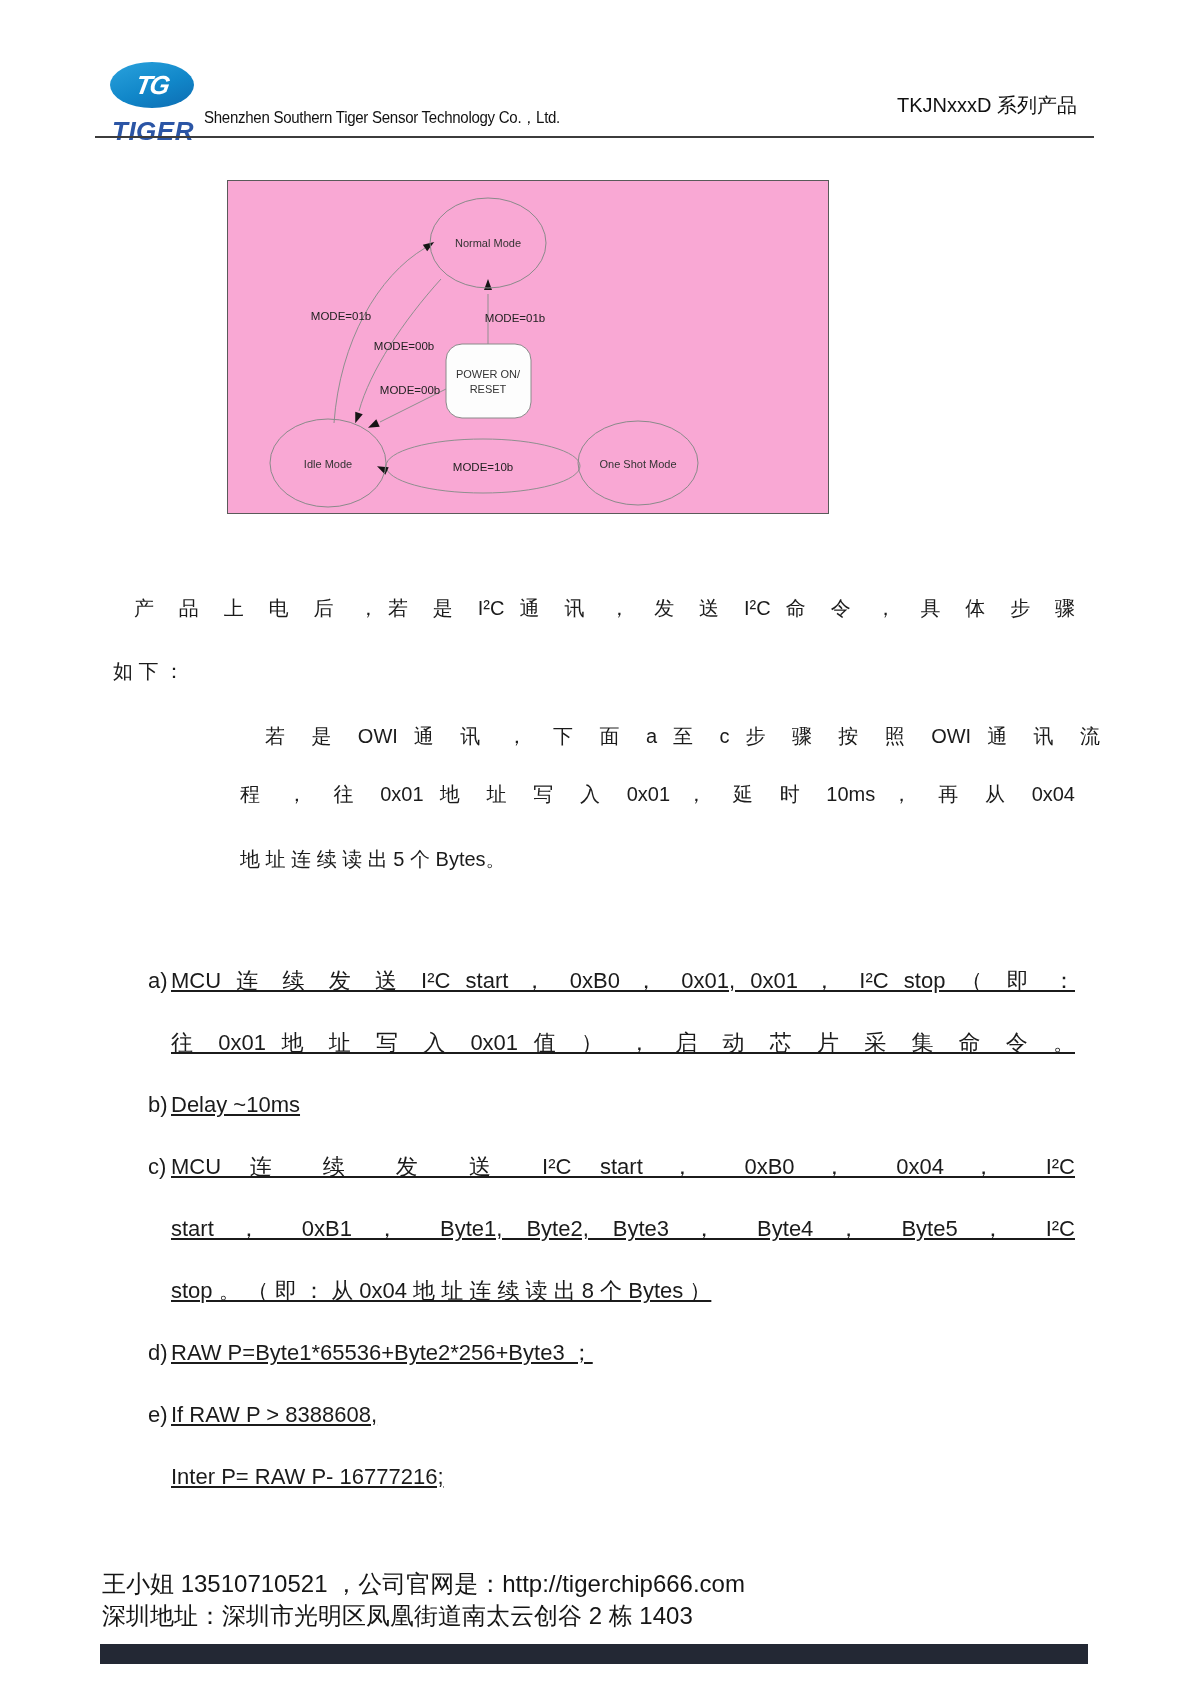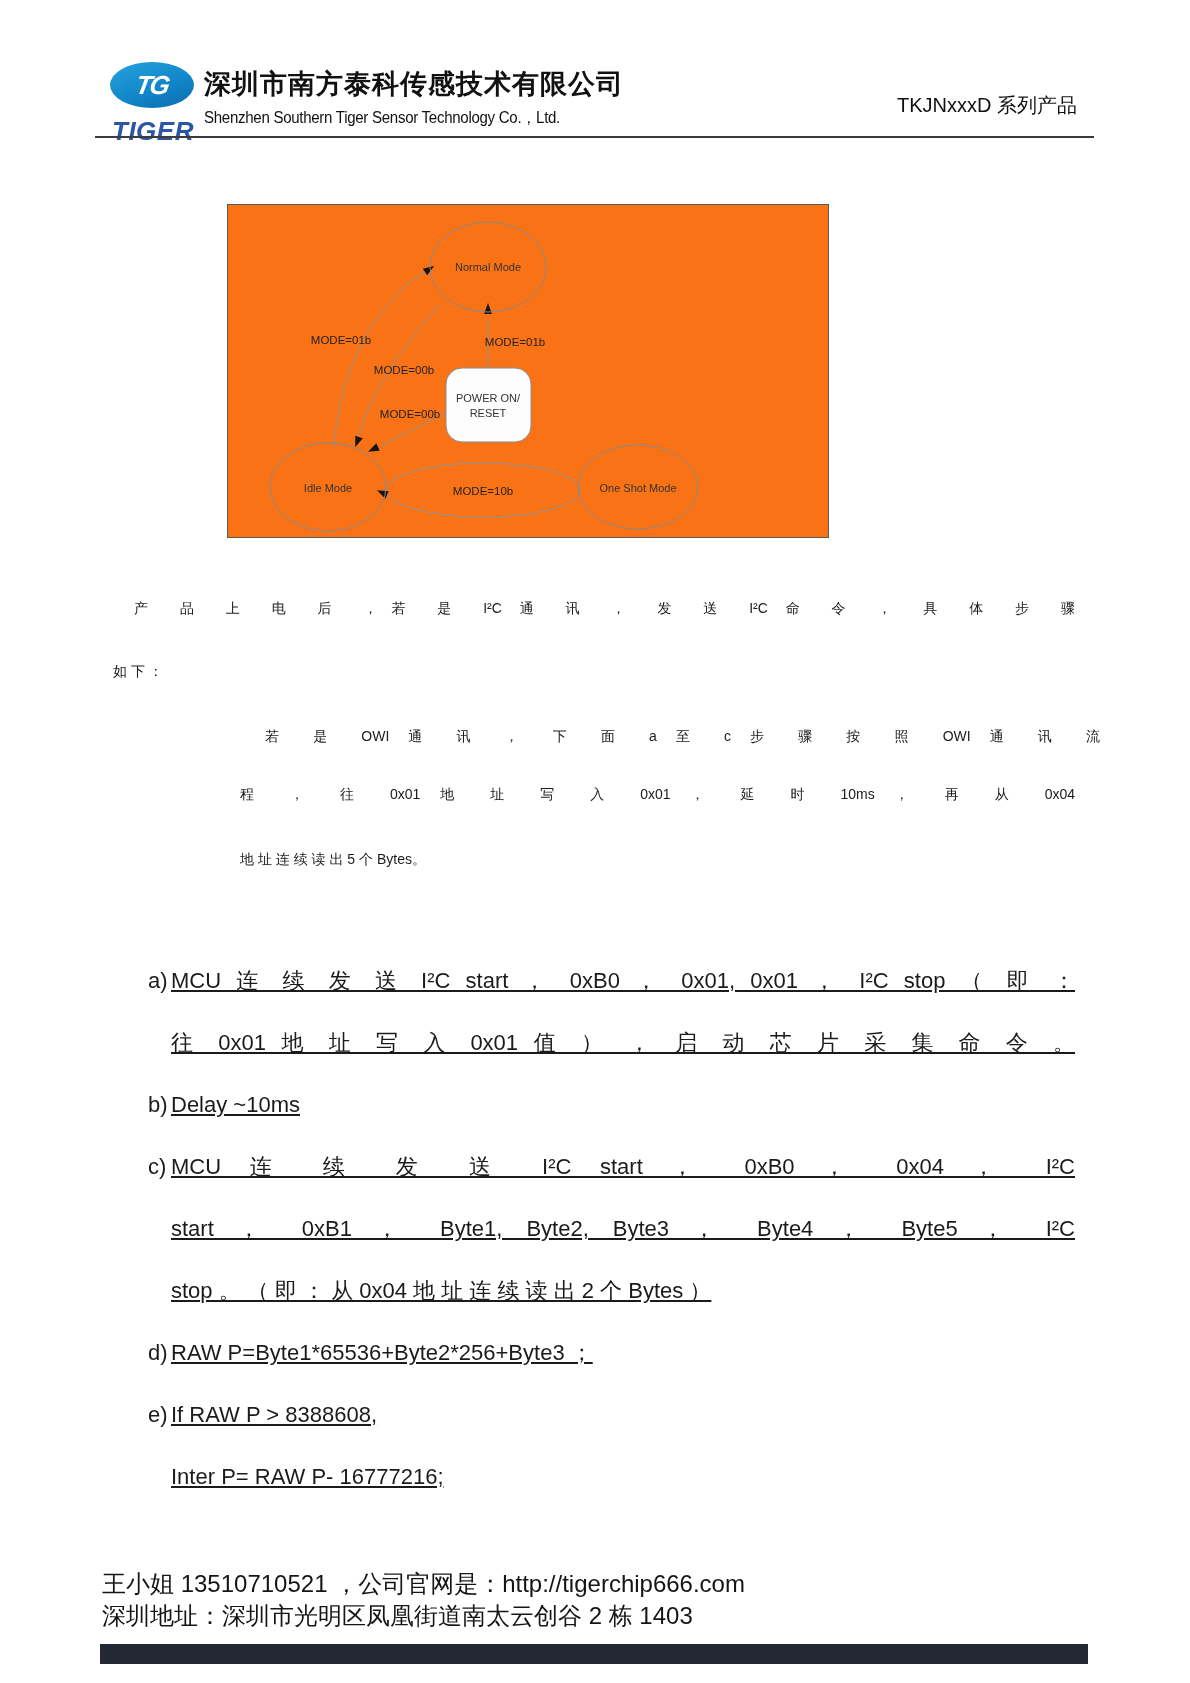--- a/index.html
+++ b/index.html
@@ -32,32 +32,32 @@
   .series{
     position:absolute; left:700px; top:92px; width:377px; text-align:right;
     font-size:20px; color:#111; white-space:nowrap;
   }
   .header-rule{
     position:absolute; left:95px; top:136px; width:999px; height:2px; background:#3c3c3c;
   }
   
   .diagram{
     position:absolute; left:227px; top:180px; width:600px; height:332px;
-    border:1px solid #5a5a5a; background:#f97316;margin-top:24px;
+    border:1px solid #5a5a5a; background:#f9a8d4;
   }
   .diagram svg{display:block;}
   .dg-shape{fill:none;stroke:#8a8a8a;stroke-width:1;}
   .dg-box{fill:#fdfdfd;stroke:#8a8a8a;stroke-width:1;}
   .dg-line{fill:none;stroke:#8f8f8f;stroke-width:1;}
   .dg-head{fill:#151515;stroke:none;}
   .dg-label{font-family:"Liberation Sans",sans-serif;font-size:11.5px;fill:#222;}
   .dg-node{font-family:"Liberation Sans",sans-serif;font-size:11px;fill:#333;}
   
   .line{
-    position:absolute; font-size:14px; line-height:26px; color:#1b1b1b; white-space:pre-wrap;
+    position:absolute; font-size:20px; line-height:26px; color:#1b1b1b; white-space:pre-wrap;
   }
   .just{text-align:justify; text-align-last:justify;}
   .step-list{position:absolute; left:148px; top:968px; width:927px;}
   .li-row{position:relative; height:62px; padding-left:23px; box-sizing:border-box;
           font-size:22px; line-height:26px; color:#1b1b1b;}
   .li-marker{position:absolute; left:0; top:0;}
   .li-text{display:block; white-space:pre-wrap;text-decoration:underline;}
   .li-row.just .li-text{text-align:justify; text-align-last:justify;}
   
   .footer-line{
@@ -69,21 +69,20 @@
 </style>
 </head>
 <body>
 
 <div class="page">
 
   <div class="logo-oval">
     <span class="logo-tg">TG</span>
   </div>
   <div class="logo-tiger">TIGER</div>
-  <div class="company-cn">深圳市南方泰科传感技术有限公司</div>
   <div class="company-en">Shenzhen Southern Tiger Sensor Technology Co.，Ltd.</div>
   <div class="series">TKJNxxxD 系列产品</div>
   <div class="header-rule"></div>
 
   <div class="diagram">
     <svg width="600" height="332" viewBox="0 0 600 332">
 
       <path class="dg-line" d="M 106 242 C 112 160, 150 95, 197 67"></path>
       <polygon class="dg-head" points="0,-4 11,0 0,4" transform="translate(197,67) rotate(-33)"></polygon>
       <path class="dg-line" d="M 213 98 C 175 140, 142 190, 131 230"></path>
@@ -135,21 +134,21 @@
         <span class="li-text">Delay ~10ms</span>
       </div>
       <div class="li-row just">
         <span class="li-marker">c)</span>
         <span class="li-text">MCU 连 续 发 送 I²C start ， 0xB0 ， 0x04 ， I²C</span>
       </div>
       <div class="li-row just">
         <span class="li-text">start ， 0xB1 ， Byte1, Byte2, Byte3 ， Byte4 ， Byte5 ， I²C</span>
       </div>
       <div class="li-row">
-        <span class="li-text">stop 。 （ 即 ： 从 0x04 地 址 连 续 读 出 2 个 Bytes ）</span>
+        <span class="li-text">stop 。 （ 即 ： 从 0x04 地 址 连 续 读 出 8 个 Bytes ）</span>
       </div>
       <div class="li-row">
         <span class="li-marker">d)</span>
         <span class="li-text">RAW P=Byte1*65536+Byte2*256+Byte3 ；</span>
       </div>
       <div class="li-row">
         <span class="li-marker">e)</span>
         <span class="li-text">If RAW P &gt; 8388608,</span>
       </div>
       <div class="li-row">

